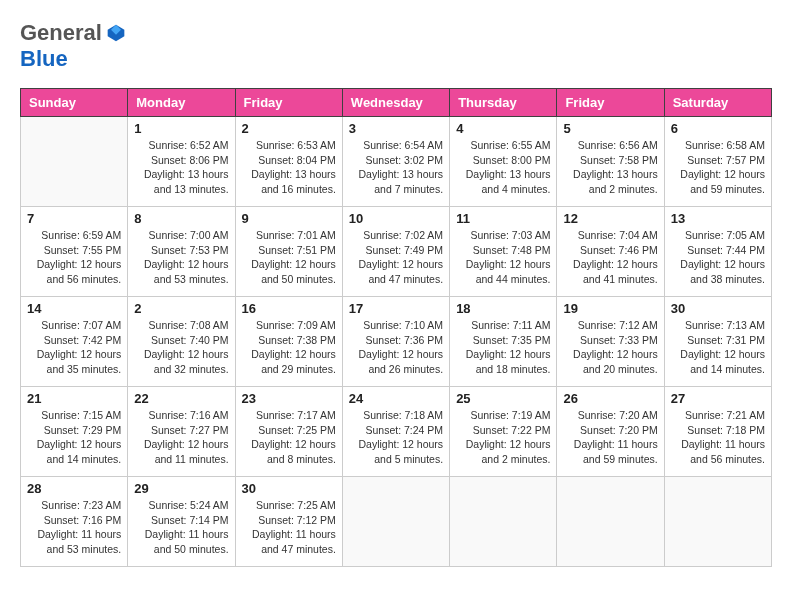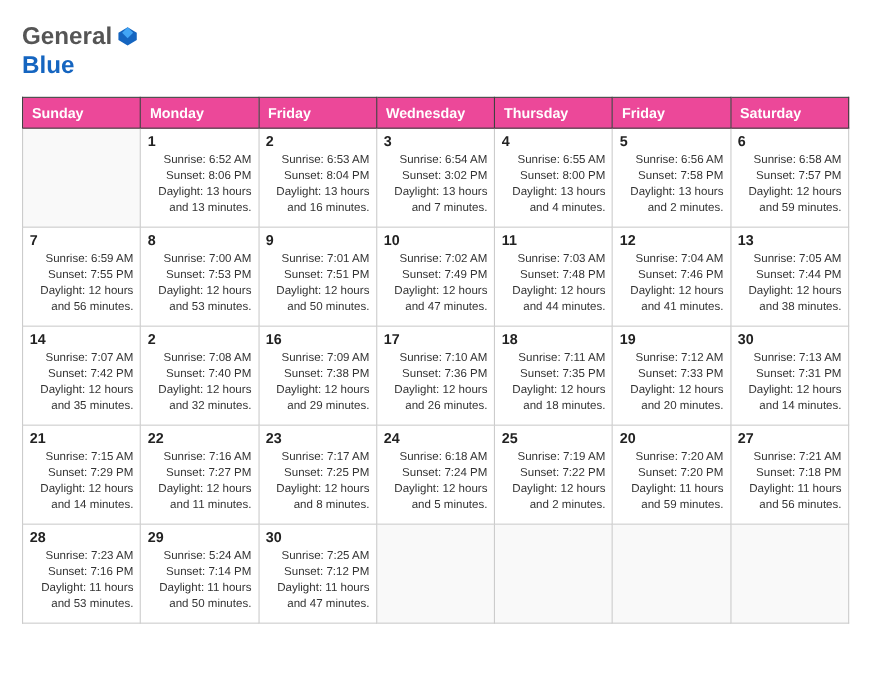--- a/index.html
+++ b/index.html
@@ -333,37 +333,37 @@
           <div class="day-info">
             <div>Sunrise: 7:17 AM</div>
             <div>Sunset: 7:25 PM</div>
             <div>Daylight: 12 hours</div>
             <div>and 8 minutes.</div>
           </div>
         </td>
         <td>
           <div class="day-number">24</div>
           <div class="day-info">
-            <div>Sunrise: 6:18 AM</div>
+            <div>Sunrise: 7:18 AM</div>
             <div>Sunset: 7:24 PM</div>
             <div>Daylight: 12 hours</div>
             <div>and 5 minutes.</div>
           </div>
         </td>
         <td>
           <div class="day-number">25</div>
           <div class="day-info">
             <div>Sunrise: 7:19 AM</div>
             <div>Sunset: 7:22 PM</div>
             <div>Daylight: 12 hours</div>
             <div>and 2 minutes.</div>
           </div>
         </td>
         <td>
-          <div class="day-number">20</div>
+          <div class="day-number">26</div>
           <div class="day-info">
             <div>Sunrise: 7:20 AM</div>
             <div>Sunset: 7:20 PM</div>
             <div>Daylight: 11 hours</div>
             <div>and 59 minutes.</div>
           </div>
         </td>
         <td>
           <div class="day-number">27</div>
           <div class="day-info">

